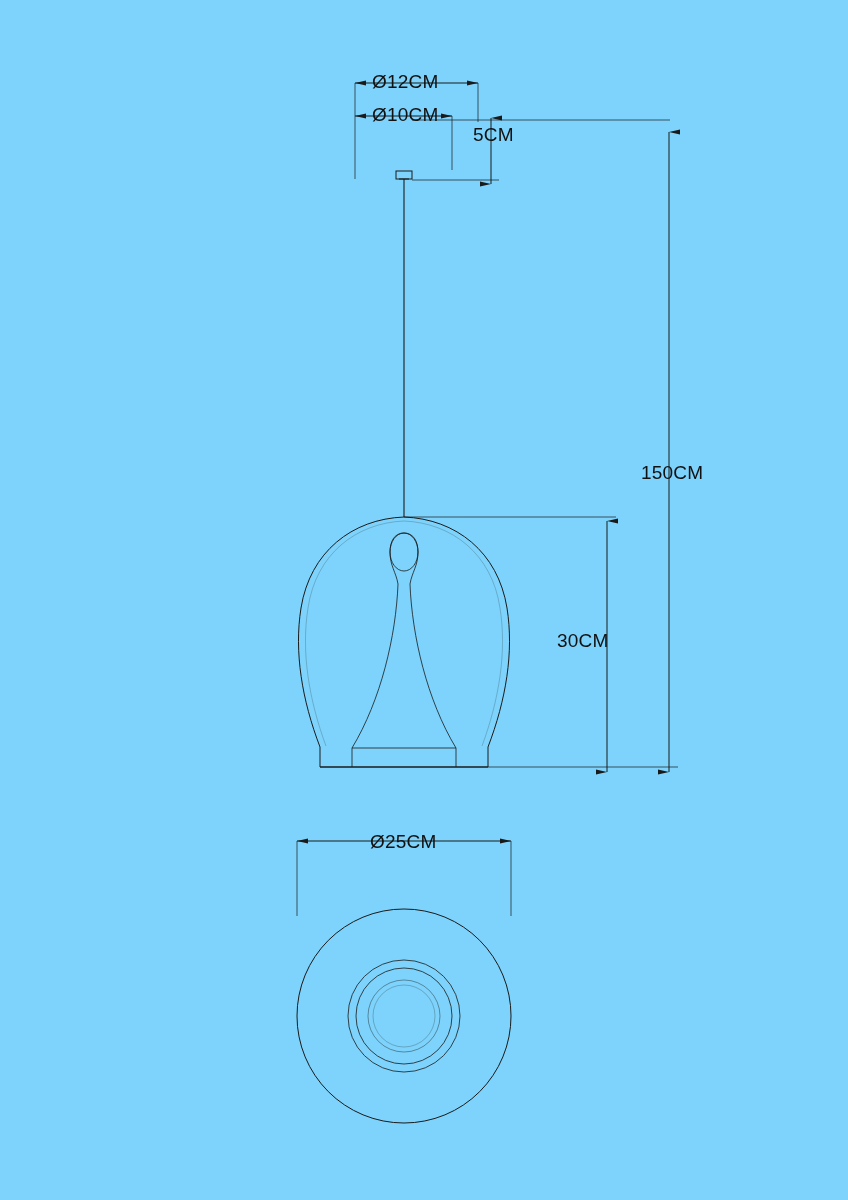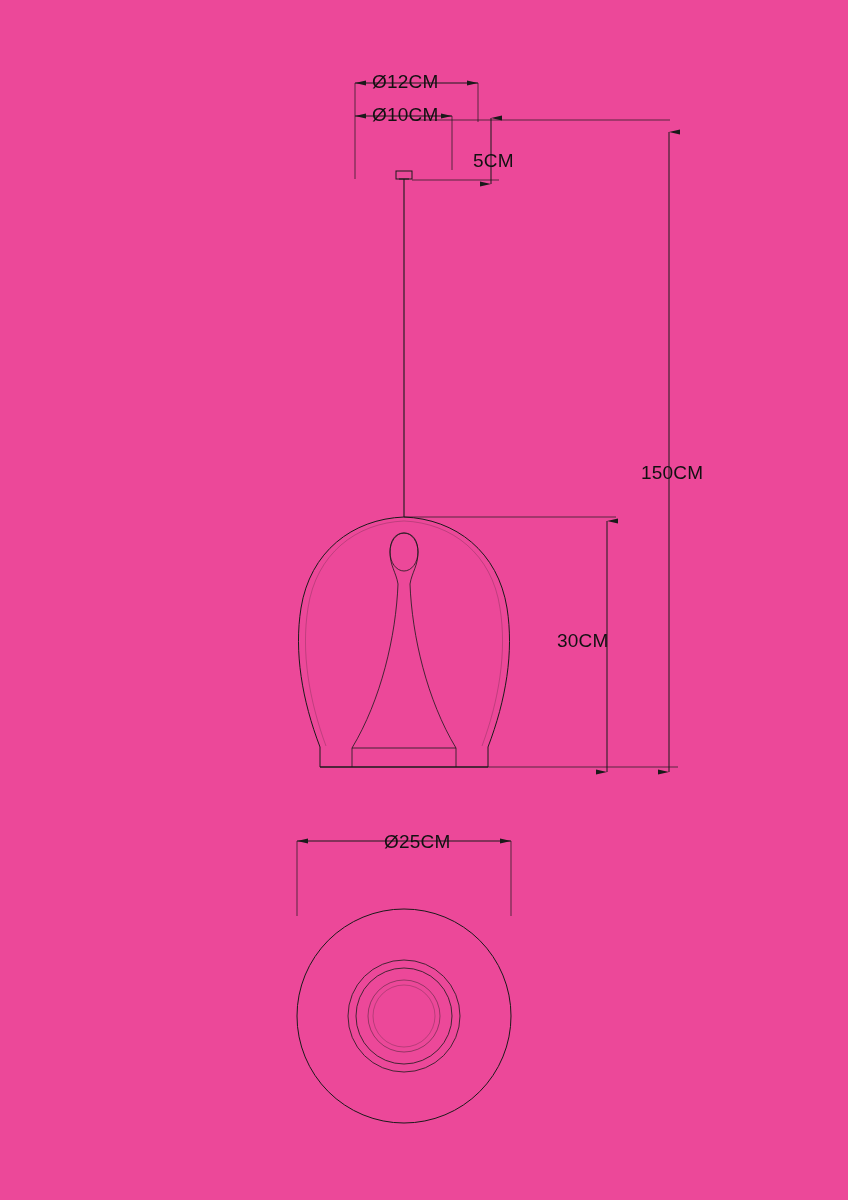--- a/index.html
+++ b/index.html
@@ -7,42 +7,42 @@
     padding: 0;
     background: #ffffff;
   }
   body {
     font-family: "Liberation Sans", sans-serif;
   }
   #sheet {
     position: relative;
     width: 848px;
     height: 1200px;
-    background: #ec4899;
+    background: #7dd3fc;
     overflow: hidden;
   }
   #sheet svg {
     position: absolute;
     top: 0;
     left: 0;
   }
   .dim-label {
     position: absolute;
     font-family: "Liberation Sans", sans-serif;
     font-size: 19px;
     color: #111111;
     white-space: nowrap;
     letter-spacing: 0.2px;
   }
   .lbl-d12 { left: 372px; top: 71px; }
   .lbl-d10 { left: 372px; top: 104px; text-align: center; }
-  .lbl-5cm { left: 473px; top: 150px; }
+  .lbl-5cm { left: 473px; top: 124px; }
   .lbl-150 { left: 641px; top: 462px; }
   .lbl-30  { left: 557px; top: 630px; }
-  .lbl-d25 { left: 384px; top: 831px; }
+  .lbl-d25 { left: 370px; top: 831px; }
 </style>
 </head>
 <body>
 
 <div id="sheet">
 
   <svg width="848" height="1200" viewBox="0 0 848 1200">
 
     <defs>
       <marker id="arrL" markerWidth="12" markerHeight="8" refX="11" refY="4" orient="auto" markerUnits="userSpaceOnUse">

